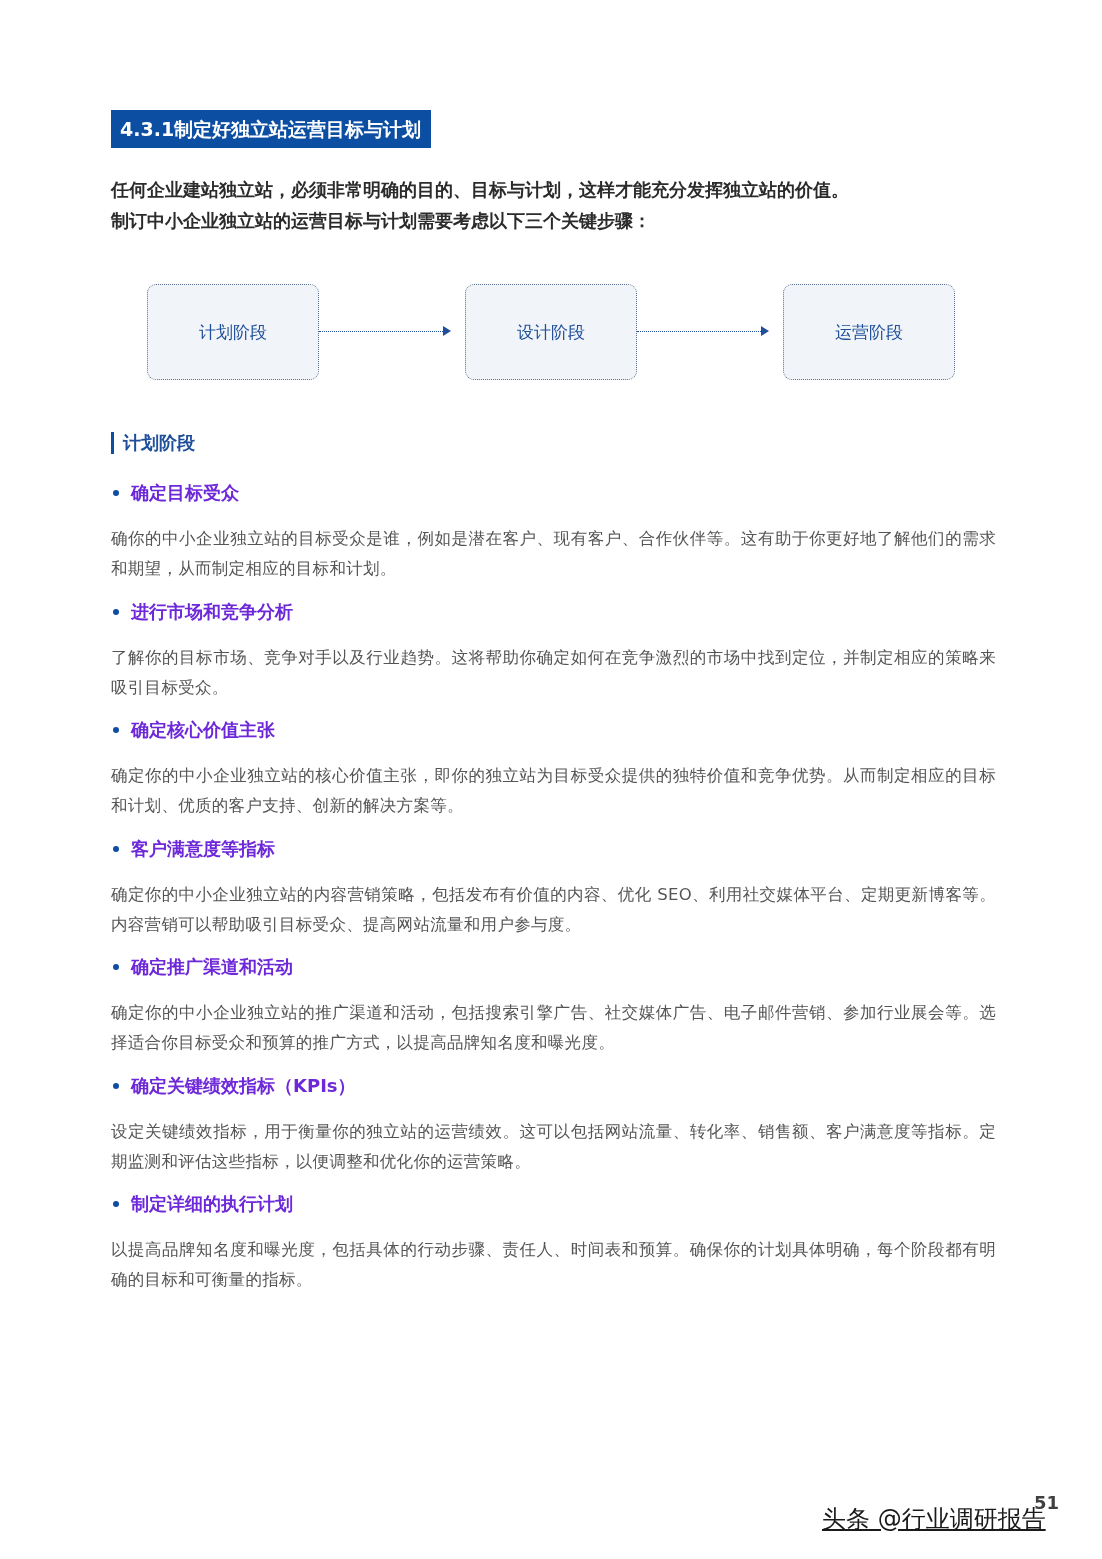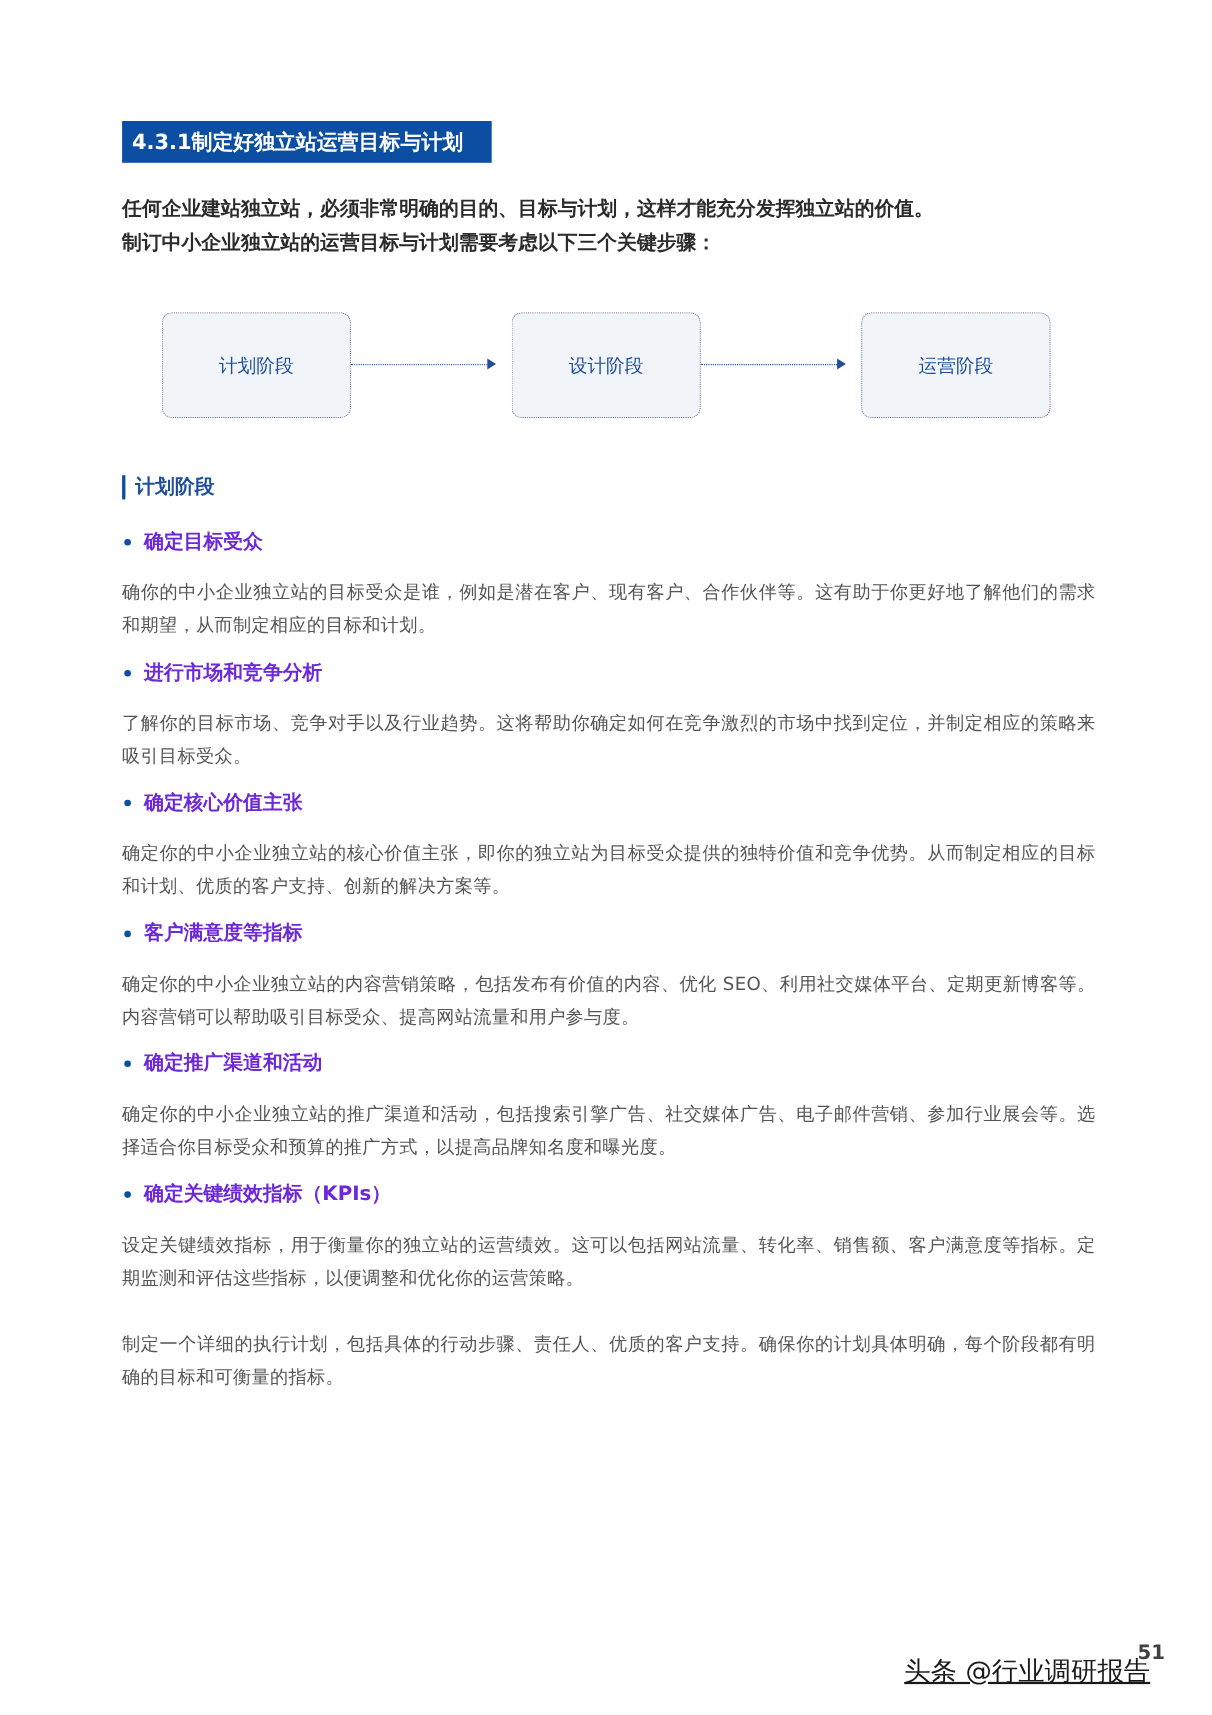--- a/index.html
+++ b/index.html
@@ -7,21 +7,21 @@
     body {
       position: relative;
       font-family: "DejaVu Sans", "Liberation Sans", sans-serif;
       color: #333333;
       overflow: hidden;
     }
     .section-title {
       position: absolute;
       left: 111px; top: 110px;
       height: 38px;
-      padding: 0 26px 0 9px;
+      padding: 0 10px 0 9px;
       background: #0b4ea2;
       color: #ffffff;
       font-size: 19px;
       font-weight: bold;
       line-height: 38px;
       white-space: nowrap;
     }
     .intro {
       position: absolute;
       left: 111px; top: 174px;
@@ -174,18 +174,22 @@
     <div class="item-desc">确定你的中小企业独立站的推广渠道和活动，包括搜索引擎广告、社交媒体广告、电子邮件营销、参加行业展会等。选择适合你目标受众和预算的推广方式，以提高品牌知名度和曝光度。</div>
   </div>
   <div class="item">
     <div class="item-title">
         <span class="bullet"></span>
         <span>确定关键绩效指标（KPIs）</span>
       </div>
     <div class="item-desc">设定关键绩效指标，用于衡量你的独立站的运营绩效。这可以包括网站流量、转化率、销售额、客户满意度等指标。定期监测和评估这些指标，以便调整和优化你的运营策略。</div>
   </div>
   <div class="item">
-    <div class="item-desc">制定一个详细的执行计划，包括具体的行动步骤、责任人、优质的客户支持。确保你的计划具体明确，每个阶段都有明确的目标和可衡量的指标。</div>
+    <div class="item-title">
+        <span class="bullet"></span>
+        <span>制定详细的执行计划</span>
+      </div>
+    <div class="item-desc">以提高品牌知名度和曝光度，包括具体的行动步骤、责任人、时间表和预算。确保你的计划具体明确，每个阶段都有明确的目标和可衡量的指标。</div>
   </div>
 </div>
 
 <div class="page-number">51</div>
 <div class="watermark">头条 @行业调研报告</div>
 
 </body></html>

